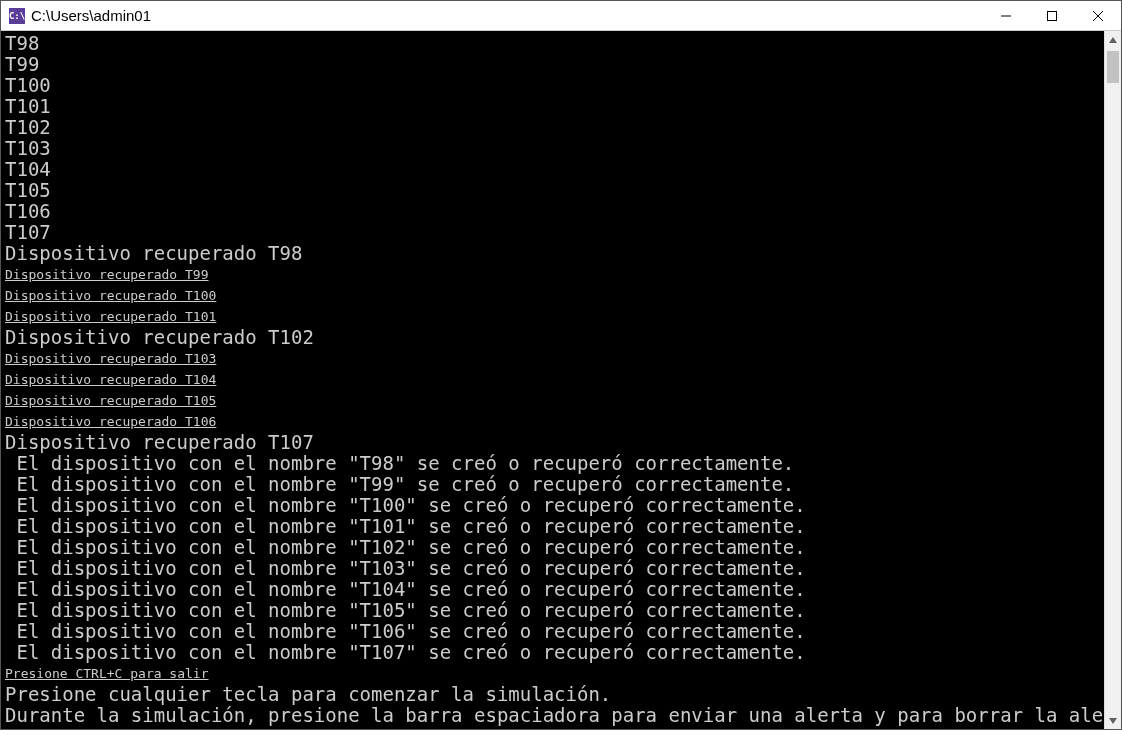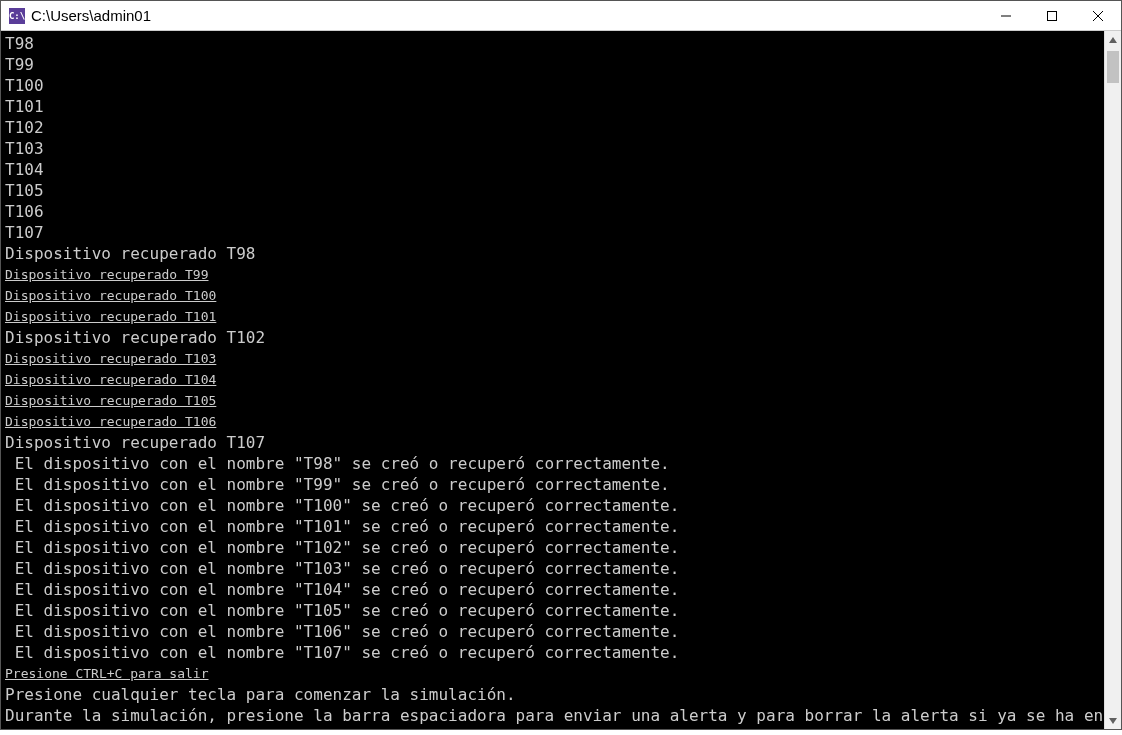--- a/index.html
+++ b/index.html
@@ -64,21 +64,21 @@
     background:#000;
     color:#ccc;
     font-family:Consolas, "Lucida Console", monospace;
     font-size:15px;
     line-height:21px;
     padding:2px 4px;
     overflow:hidden;
     white-space:pre;
   }
   .console .l { display:block; }
-  .console .big { font-size:16px; }
+  .console .big { font-size:19px; }
   .console .sml { font-size:13px; line-height:21px;text-decoration:underline; }
   .scrollbar {
     width:17px;
     background:#f0f0f0;
     position:relative;
     border-left:1px solid #ddd;
   }
   .scrollbar .arrow {
     position:absolute;
     left:0; width:100%; height:17px;

